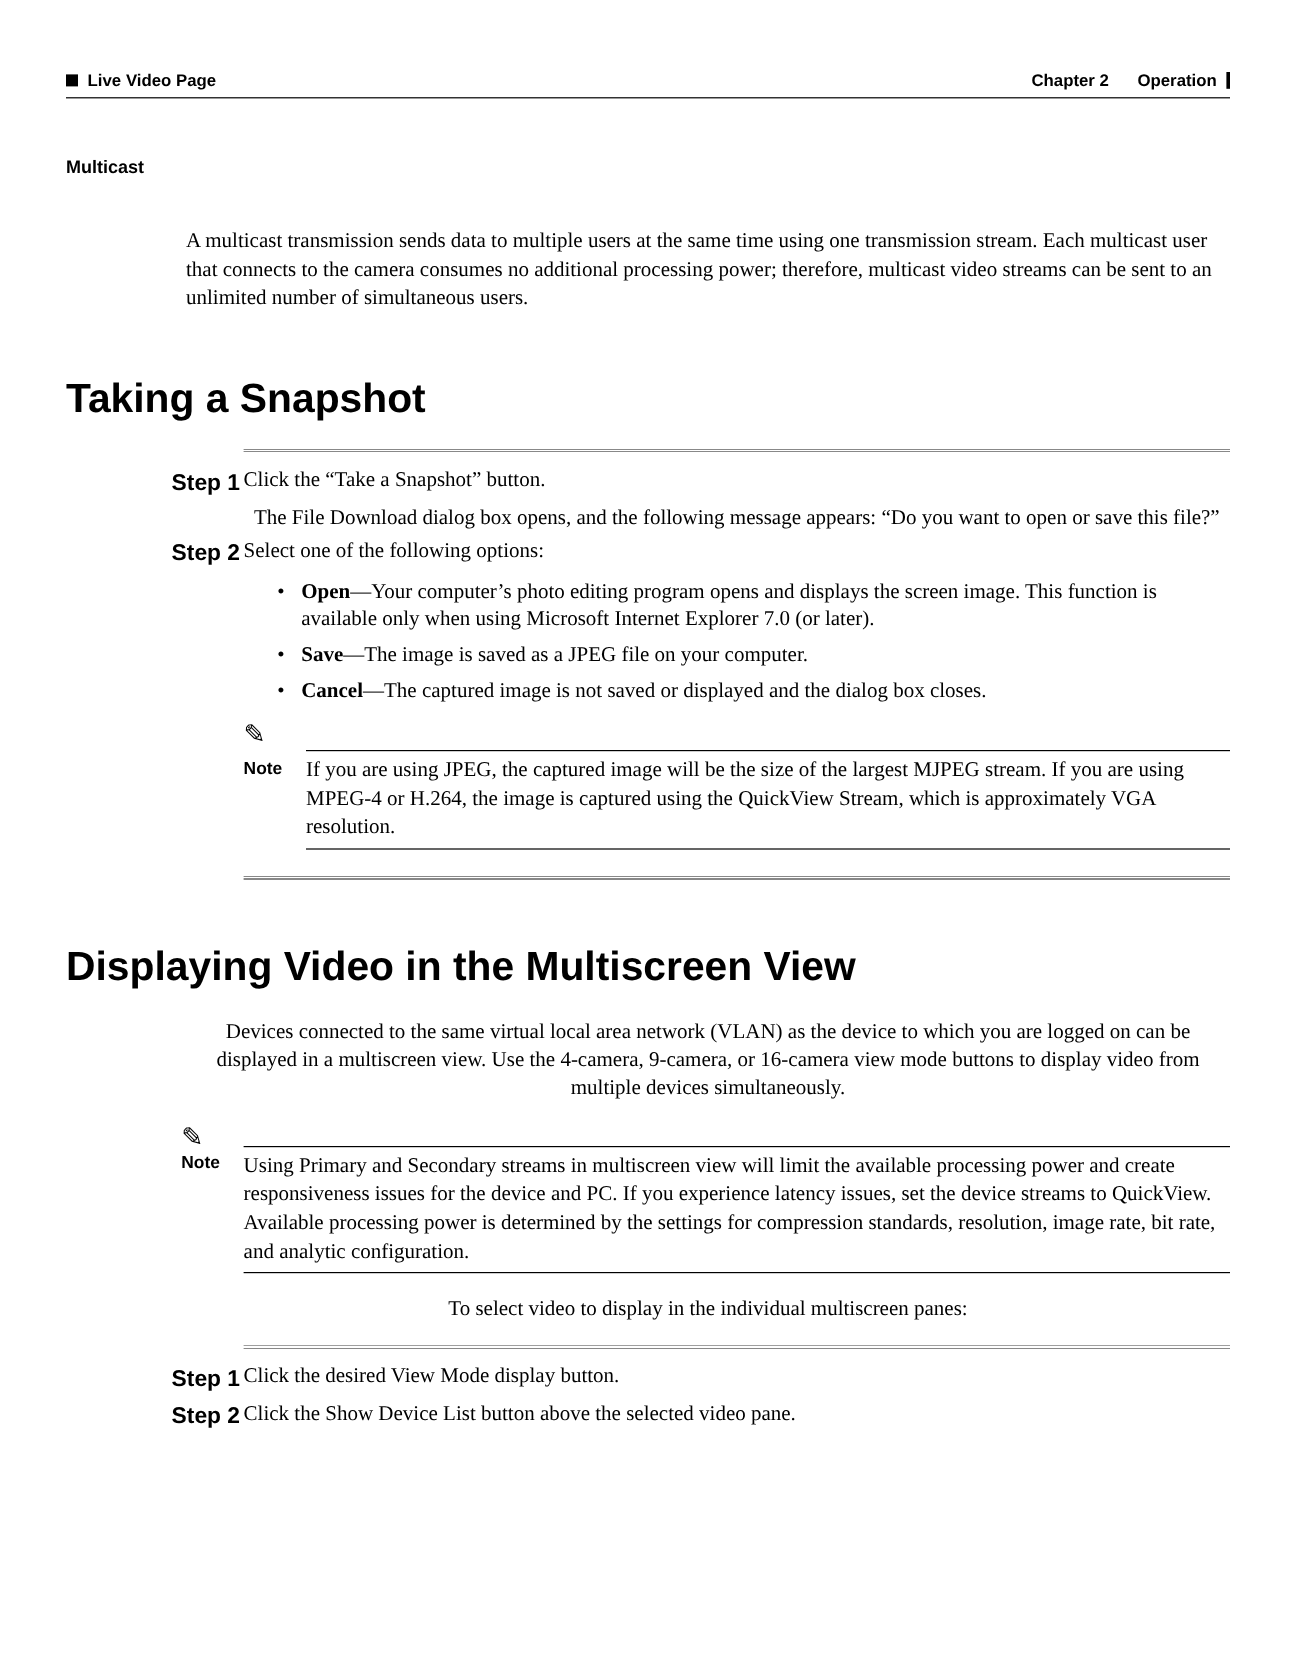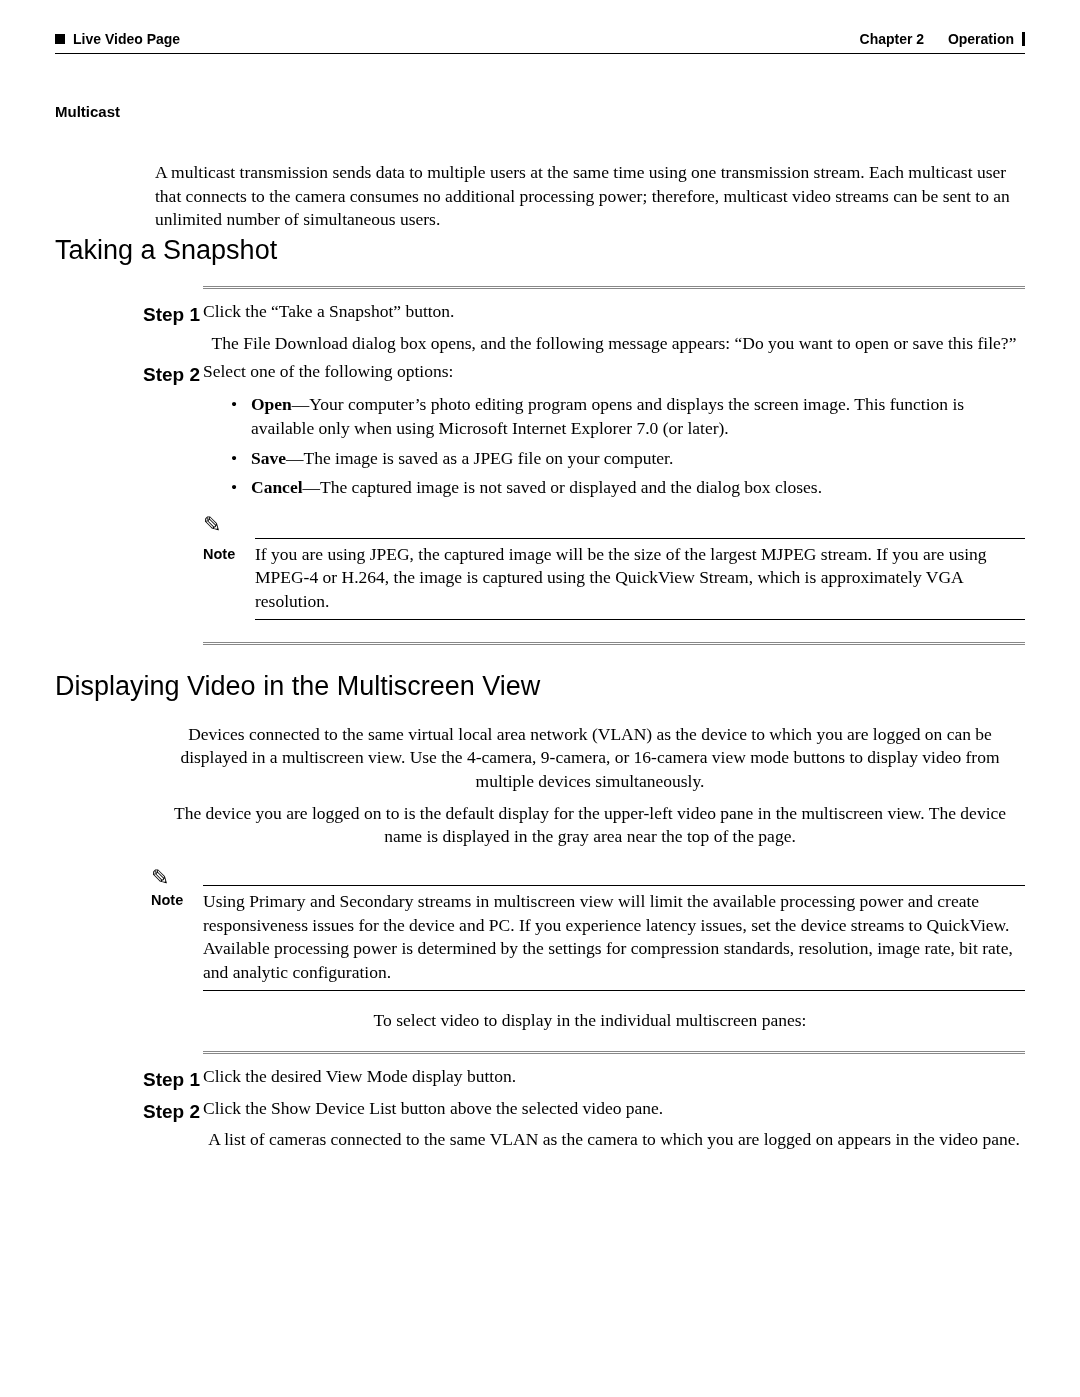--- a/index.html
+++ b/index.html
@@ -20,20 +20,21 @@
     position: relative;
   }
   .header-row {
     display: flex;
     justify-content: space-between;
     align-items: center;
     font-family: Arial, Helvetica, sans-serif;
     font-size: 14px;
     font-weight: bold;
     margin-bottom: 4px;
+    margin-top: 28px;
   }
   .header-left {
     display: flex;
     align-items: center;
     gap: 8px;
   }
   .header-right {
     display: flex;
     align-items: center;
     gap: 8px;
@@ -61,22 +62,23 @@
     font-weight: bold;
     font-size: 15px;
     margin-top: 48px;
     margin-bottom: 39px;
   }
   .body-indent {
     margin-left: 100px;
   }
   .sec-head {
     font-family: Arial, Helvetica, sans-serif;
-    font-weight: normal;
-    font-size: 27px;
+    font-weight: bold;
+    font-size: 34px;
+    margin-top: 50px;
     margin-bottom: 18px;
   }
   .rule {
     margin-left: 148px;
     height: 4px;
     background: repeating-linear-gradient(#888 0 1px, transparent 1px 2px);
     margin-bottom: 10px;
   }
   .rule-full {
     height: 4px;
@@ -200,21 +202,20 @@
       <div class="note-text">If you are using JPEG, the captured image will be the size of the largest MJPEG stream. If you are using MPEG-4 or H.264, the image is captured using the QuickView Stream, which is approximately VGA resolution.</div>
     </div>
     <div class="note-hr-bot"></div>
   </div>
 
   <div class="rule-full"></div>
 
   <div class="sec-head">Displaying Video in the Multiscreen View</div>
 
   <div class="body-indent para">Devices connected to the same virtual local area network (VLAN) as the device to which you are logged on can be displayed in a multiscreen view. Use the 4-camera, 9-camera, or 16-camera view mode buttons to display video from multiple devices simultaneously.</div>
-  <div class="body-indent para">The device you are logged on to is the default display for the upper-left video pane in the multiscreen view. The device name is displayed in the gray area near the top of the page.</div>
 
   <div class="note-outer">
     <div style="display:flex;">
       <div class="note-label-col">
         <div style="margin-left:96px;">
           <span class="note-icon" style="margin-bottom:-2px;">✎</span>
           <div class="sans" style="font-weight:bold;font-size:14.5px;">Note</div>
         </div>
       </div>
       <div style="flex:1">
@@ -230,17 +231,16 @@
   <div class="rule" style="margin-top:18px;"></div>
 
   <div class="step-row">
     <div class="step-label">Step 1</div>
     <div class="step-body">Click the desired View Mode display button.</div>
   </div>
   <div class="step-row">
     <div class="step-label">Step 2</div>
     <div class="step-body">
       <div>Click the Show Device List button above the selected video pane.</div>
-      <div class="para">A list of cameras connected to the same VLAN as the camera to which you are logged on appears in the video pane.</div>
     </div>
   </div>
 
 </div>
 
 </body></html>

